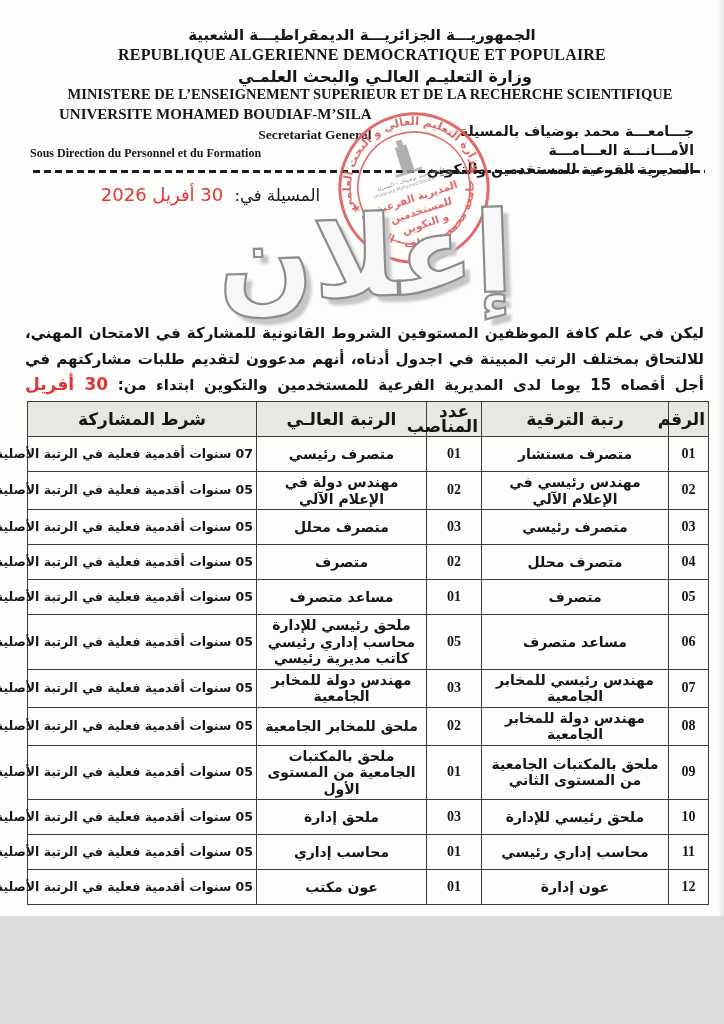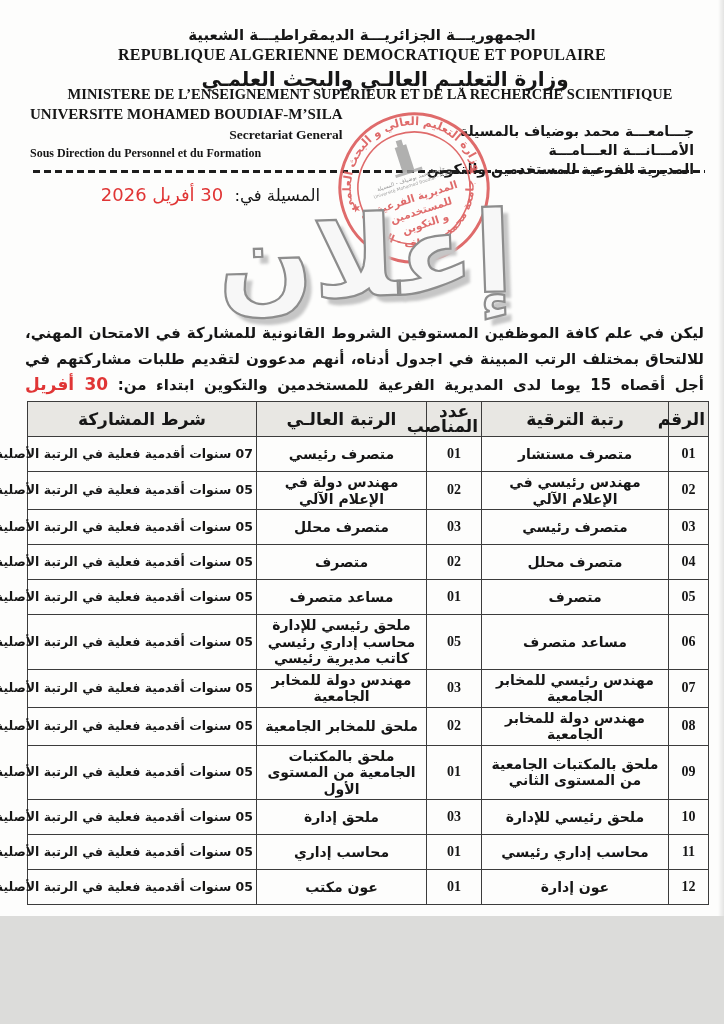--- a/index.html
+++ b/index.html
@@ -14,24 +14,24 @@
   .page{
     position:relative;width:724px;height:916px;margin:0 auto;
     background:#fdfdfc;overflow:hidden;color:var(--ink);
     font-family:"DejaVu Sans",sans-serif;
   }
   .c{position:absolute;left:0;width:100%;text-align:center;font-weight:bold;}
   .ar{direction:rtl;}
   .fr{font-family:"Liberation Serif",serif;}
   .hdr1{top:26px;font-size:15px;}
   .hdr2{top:46px;font-size:16px;letter-spacing:.2px;}
-  .hdr3{top:67px;font-size:20px;padding-left:46px;}
+  .hdr3{top:67px;font-size:16px;padding-left:46px;}
   .hdr4{top:86px;font-size:14.5px;padding-left:16px;}
   .org-left{position:absolute;left:30px;top:106px;font-weight:bold;}
-  .org-left .l1{font-size:15px;font-family:"Liberation Serif",serif;margin-bottom:4px;}
+  .org-left .l1{font-size:15px;font-family:"Liberation Serif",serif;margin-bottom:4px;margin-left:29px;}
   .org-left .l2{font-size:13.5px;font-family:"Liberation Serif",serif;margin-bottom:3px;text-align:right;}
   .org-left .l3{font-size:12px;font-family:"Liberation Serif",serif;}
   .org-right{position:absolute;right:30px;top:104px;font-weight:bold;text-align:right;direction:rtl;margin-top:18px;}
   .org-right div{font-size:14px;line-height:19px;}
   .dashes{
     position:absolute;left:33px;top:170px;width:672px;height:3px;
     background:repeating-linear-gradient(90deg,#1d1d1d 0 7px,transparent 7px 11px);
   }
   .dateline{position:absolute;left:52px;top:184px;width:268px;direction:rtl;text-align:right;font-weight:normal;font-size:16.5px;white-space:nowrap;}
   .dateline .dt{color:var(--date-red);font-size:18px;letter-spacing:2.5px;padding-right:6px;}

